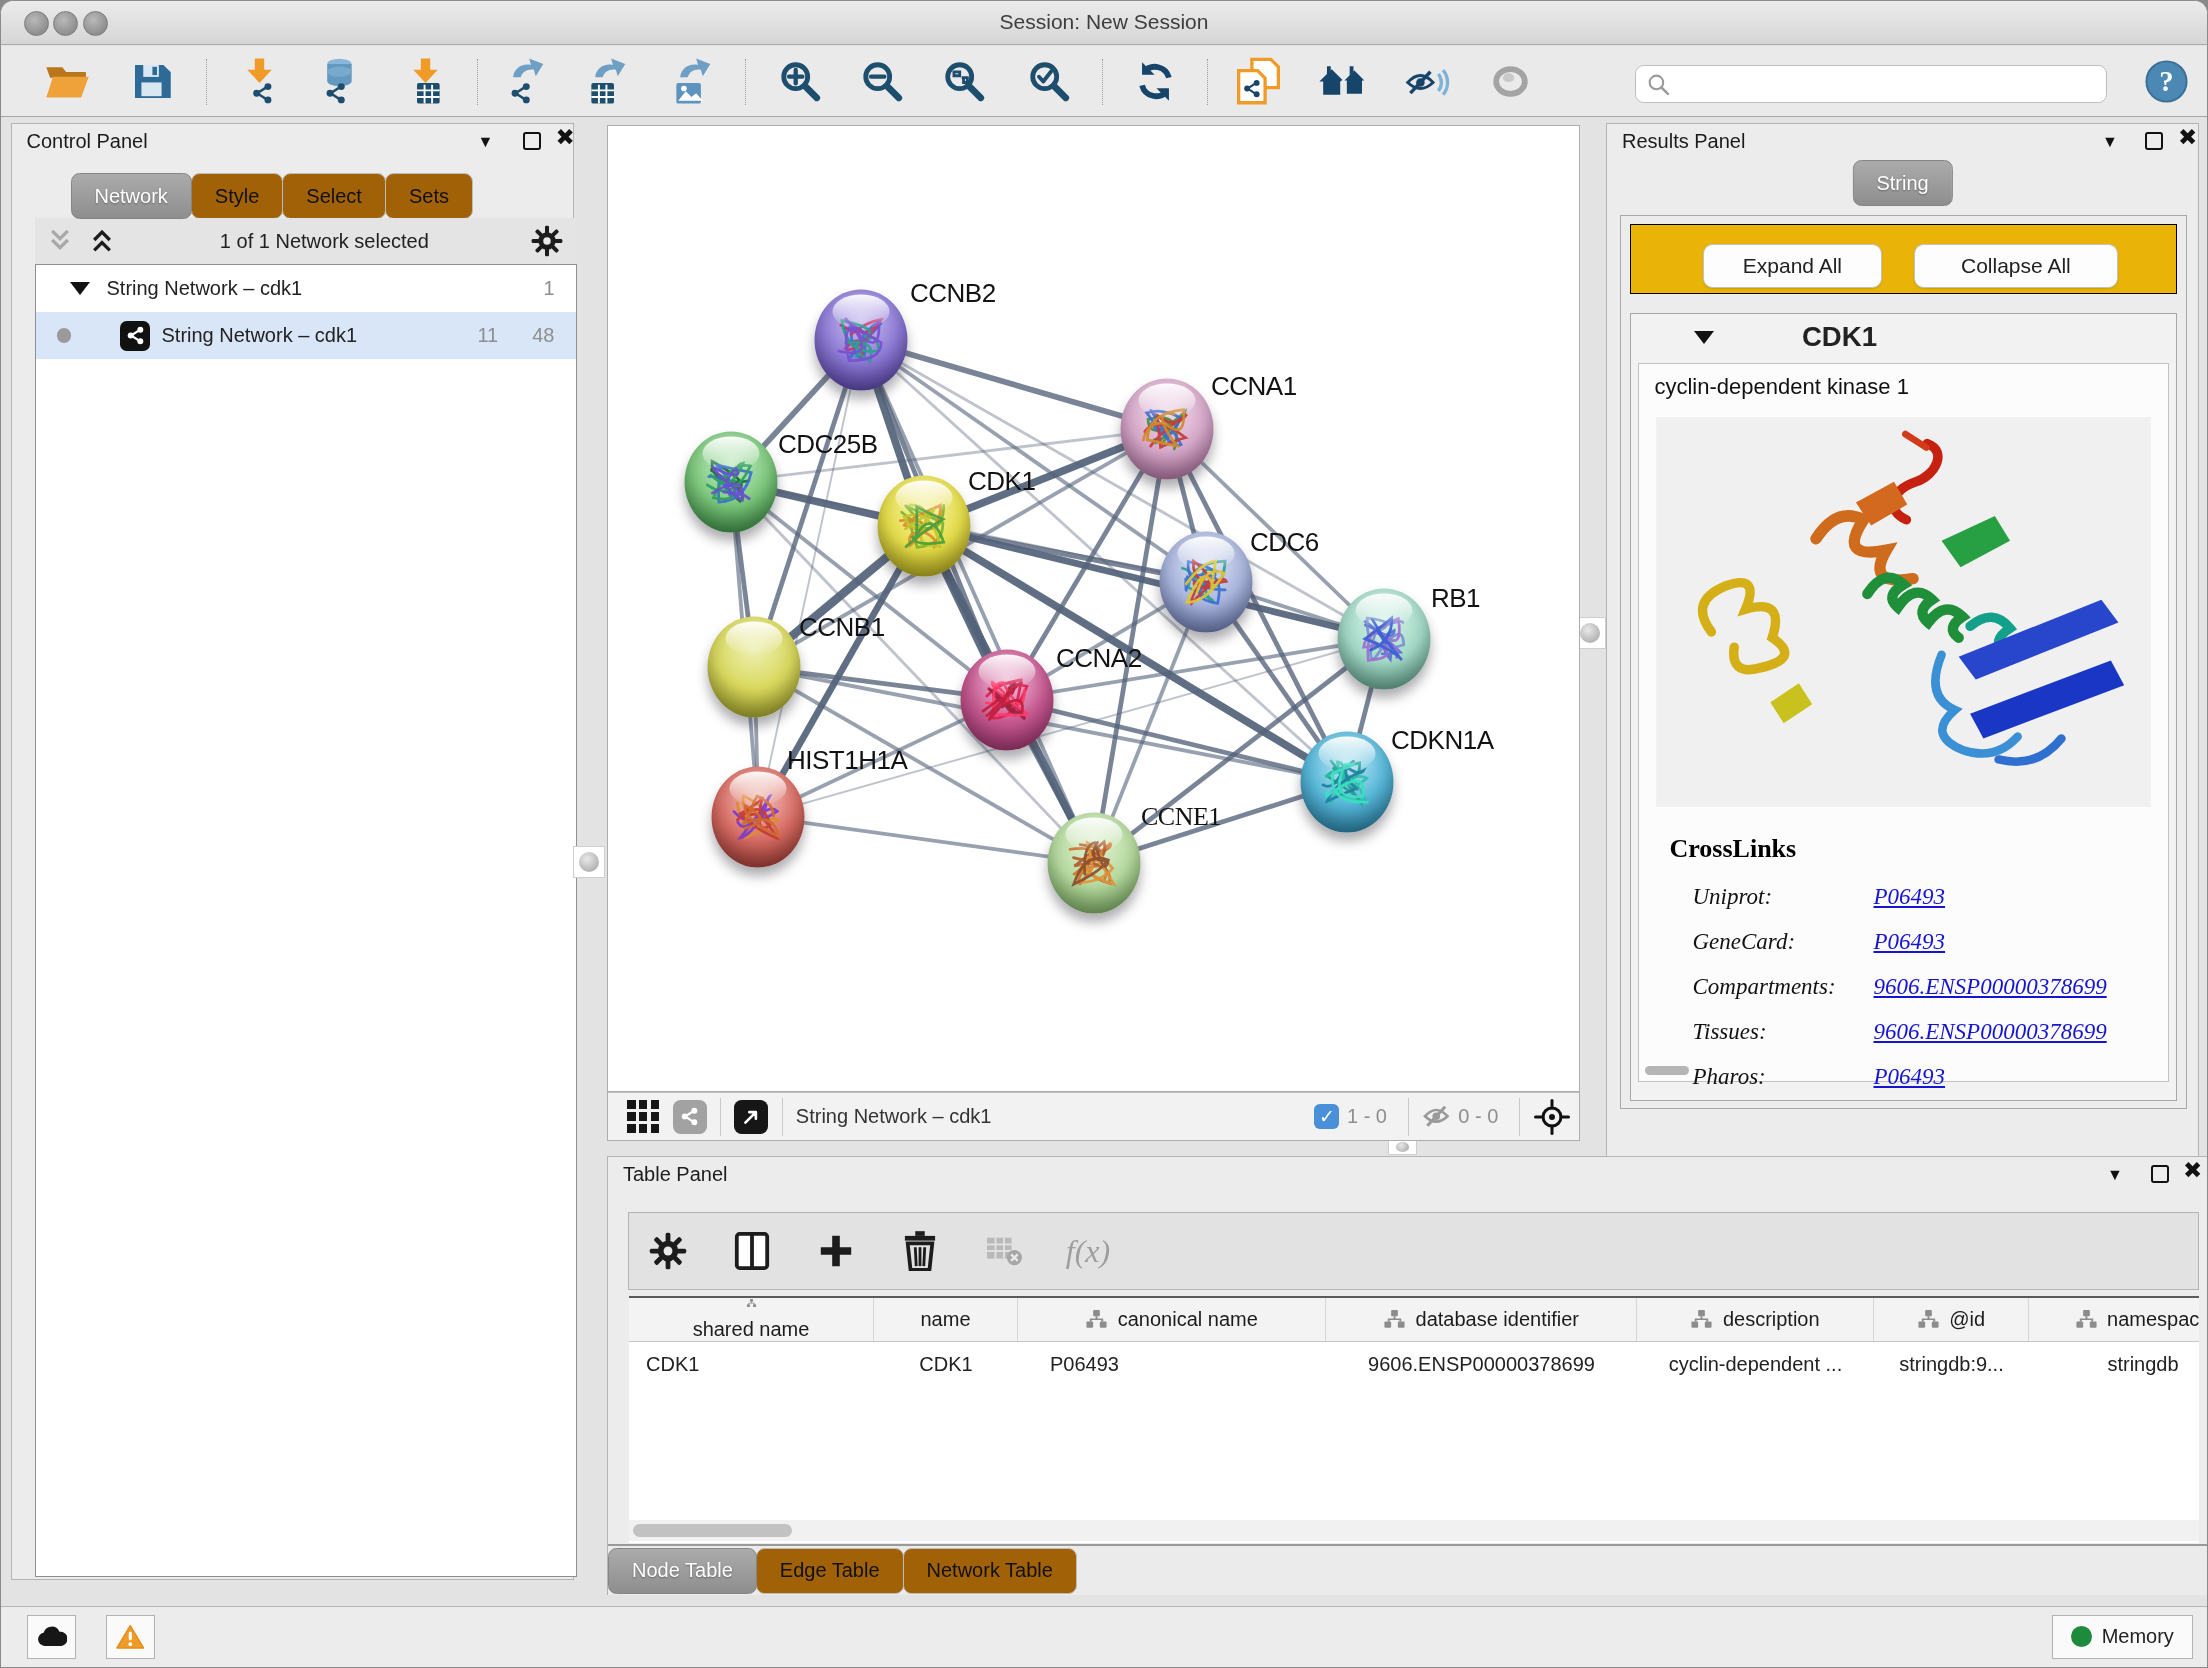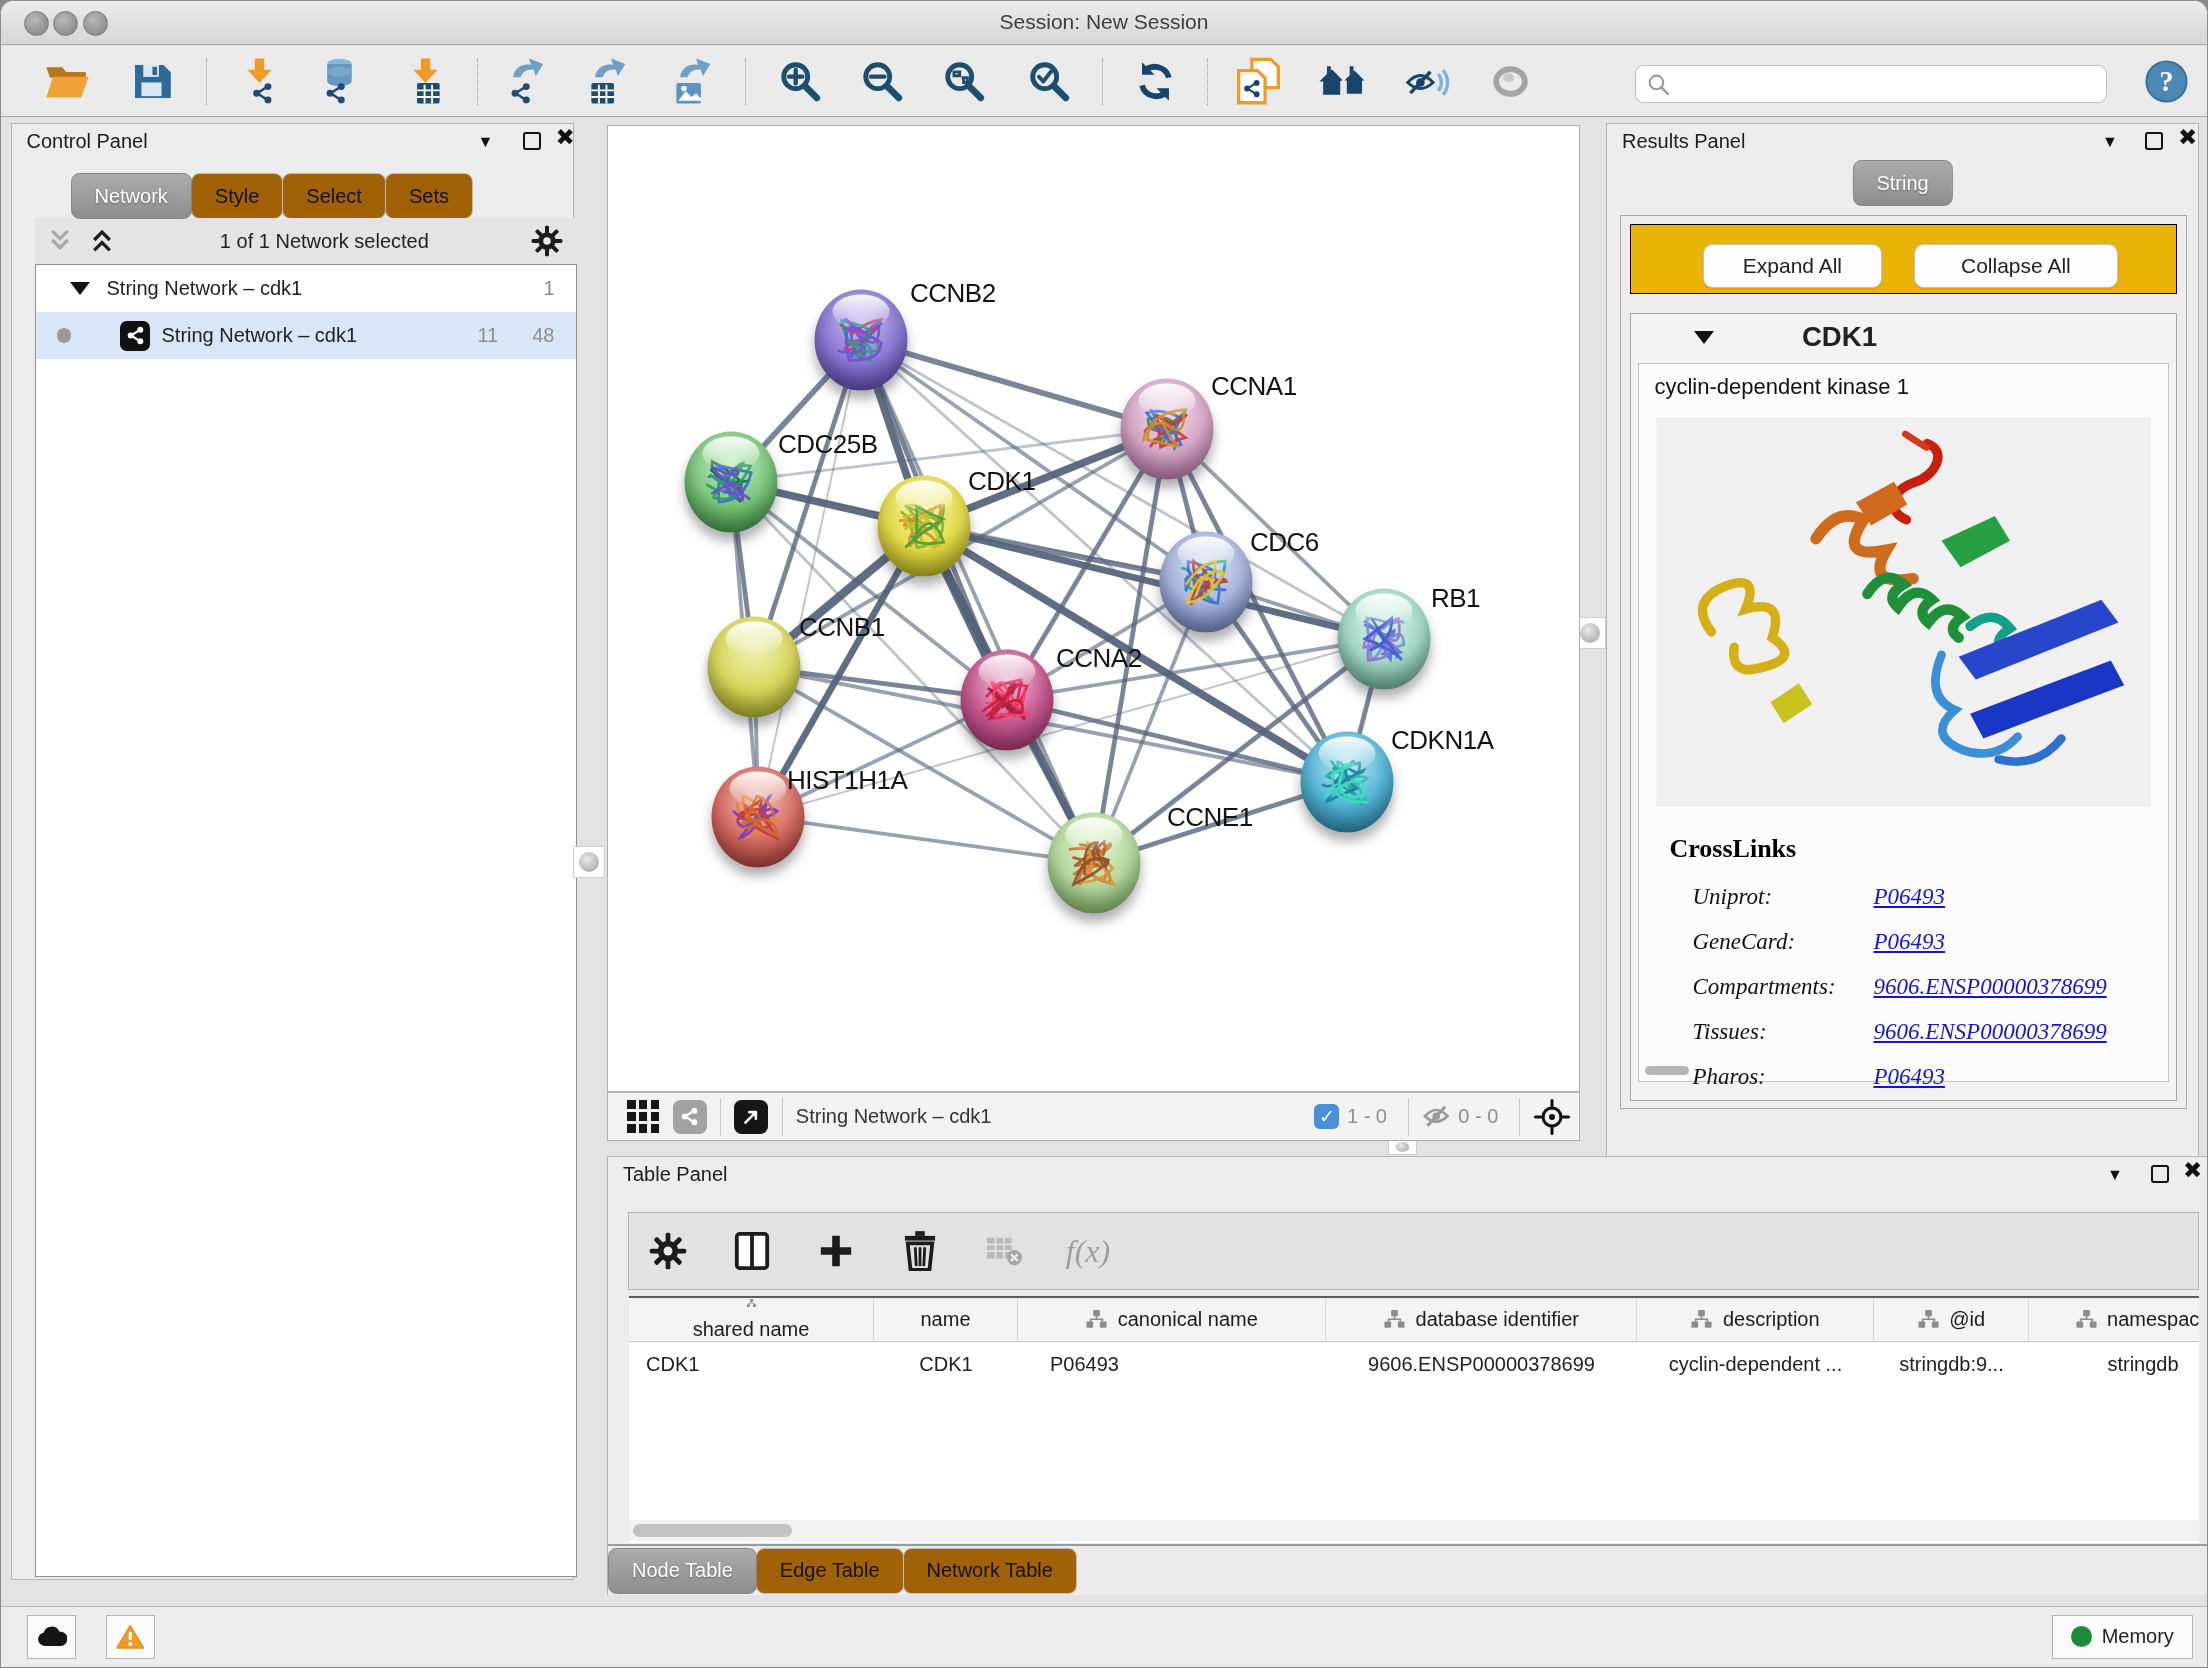--- a/index.html
+++ b/index.html
@@ -556,31 +556,31 @@
       <div class="node-label" style="left: 783px; top: 599px;">CDKN1A</div>
       <div class="node" style="left: 150px; top: 691px; background: radial-gradient(circle at 50% 32%, rgb(242, 195, 190) 0%, rgb(218, 111, 102) 48%, rgb(144, 48, 42) 94%);">
         <svg width="63" height="59" viewBox="0 0 64 64">
           <path d="M 9.6 16 Q 11.9 41.8 31.0 34.1 Q 52.4 25.4 16.2 8.0 Q 11.3 31.1 53.9 33.8 Q 53.0 36.4 18.5 53.3 Q 10.7 20.4 28.0 22.5" fill="none" stroke="#e08a2e" stroke-width="3" stroke-opacity="0.92" stroke-linecap="round"></path>
           <path d="M 6.0 25 Q 22.8 45.0 52.8 24.7 Q 42.0 13.1 12.8 53.7 Q 21.2 51.9 36.8 31.4 Q 43.6 8.4 44.8 8.1 Q 19.6 54.0 10.1 36.4" fill="none" stroke="#7a3bd0" stroke-width="3" stroke-opacity="0.92" stroke-linecap="round"></path>
           <path d="M 9.7 34 Q 38.2 8.6 44.8 40.4 Q 26.7 51.6 36.9 9.0 Q 36.4 13.5 12.8 27.3 Q 28.5 44.4 52.8 54.0 Q 34.6 22.5 23.6 28.8" fill="none" stroke="#c43b3b" stroke-width="3" stroke-opacity="0.92" stroke-linecap="round"></path>
           <path d="M 17.4 43 Q 50.5 35.7 18.4 18.8 Q 14.0 31.8 54.0 51.9 Q 49.5 24.7 16.3 37.9 Q 15.1 42.4 30.9 8.3 Q 48.3 15.1 49.1 30.0" fill="none" stroke="#d06a2e" stroke-width="3" stroke-opacity="0.92" stroke-linecap="round"></path>
         </svg>
         <span class="shine"></span>
       </div>
-      <div class="node-label" style="left: 179px; top: 639px;">HIST1H1A</div>
+      <div class="node-label" style="left: 179px; top: 619px;">HIST1H1A</div>
       <div class="node" style="left: 486px; top: 737px; background: radial-gradient(circle at 50% 32%, rgb(226, 242, 212) 0%, rgb(183, 219, 160) 48%, rgb(106, 154, 82) 94%);">
         <svg width="63" height="59" viewBox="0 0 64 64">
           <path d="M 6.0 16 Q 54.0 8.6 16.8 53.7 Q 10.0 51.6 30.2 24.6 Q 53.9 13.5 49.5 9.9 Q 10.2 44.4 10.4 42.8 Q 53.7 22.5 43.2 49.1" fill="none" stroke="#d0742e" stroke-width="3" stroke-opacity="0.92" stroke-linecap="round"></path>
           <path d="M 9.7 25 Q 48.6 35.7 43.0 8.0 Q 14.8 31.8 10.5 34.2 Q 49.8 24.7 49.7 53.2 Q 13.7 42.4 29.9 22.1 Q 50.8 15.1 17.0 11.1" fill="none" stroke="#b05a2e" stroke-width="3" stroke-opacity="0.92" stroke-linecap="round"></path>
           <path d="M 17.4 34 Q 35.0 49.5 53.4 53.8 Q 28.1 9.8 21.6 31.1 Q 36.8 53.7 24.5 8.2 Q 26.3 8.1 52.4 36.8 Q 38.6 52.7 12.3 52.3" fill="none" stroke="#e0953b" stroke-width="3" stroke-opacity="0.92" stroke-linecap="round"></path>
           <path d="M 21.9 43 Q 20.0 10.9 33.1 8.9 Q 43.2 47.8 47.6 27.7 Q 21.6 18.4 10.0 54.0 Q 41.6 38.6 45.6 28.4 Q 23.2 28.8 35.8 8.7" fill="none" stroke="#8a4f2e" stroke-width="3" stroke-opacity="0.92" stroke-linecap="round"></path>
         </svg>
         <span class="shine"></span>
       </div>
-      <div class="node-label" style="left: 559px; top: 676px;">CCNE1</div>
+      <div class="node-label" style="left: 533px; top: 676px; font-family: Liberation Serif, serif;">CCNE1</div>
     </div>
   <div class="net-footer">
     <span class="grid-icon">
         <i></i>
         <i></i>
         <i></i>
         <i></i>
         <i></i>
         <i></i>
         <i></i>

